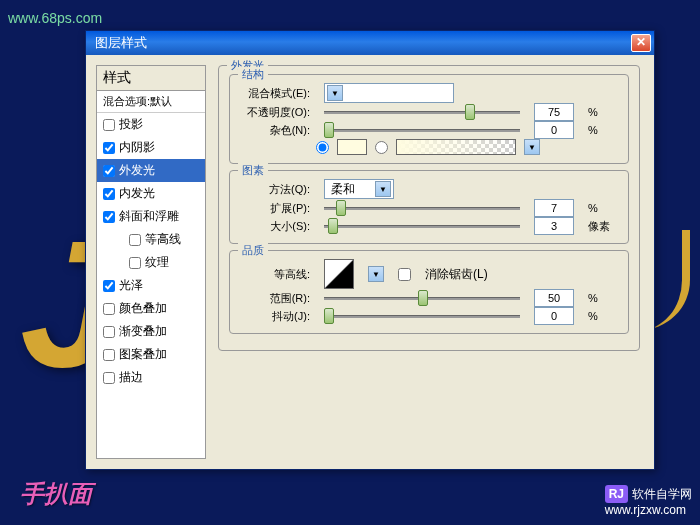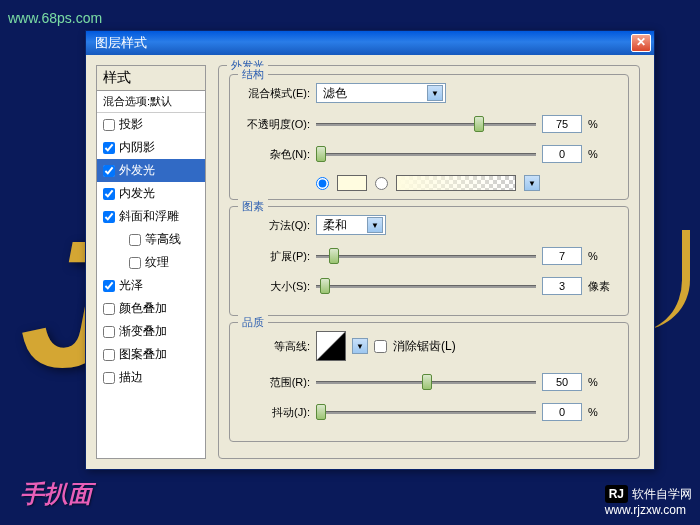--- a/index.html
+++ b/index.html
@@ -2,39 +2,39 @@
 <html><head>
 <meta charset="utf-8">
 <style>
 *{box-sizing:border-box;margin:0;padding:0;font-family:"Microsoft YaHei","SimSun",sans-serif;font-size:12px}
 body{width:700px;height:525px;background:#0a1a5a;position:relative;overflow:hidden}
 .bg-text{position:absolute;font-size:180px;font-weight:bold;color:#d4a633;font-style:italic;left:20px;top:200px;text-shadow:3px 3px 10px rgba(0,0,0,0.5)}
 .bg-curve{position:absolute;right:10px;top:230px;width:60px;height:100px;border-right:8px solid #d4a633;border-radius:0 0 50px 0}
 .watermark-tl{position:absolute;top:10px;left:8px;color:#86efac;font-size:14px;opacity:0.9}
 .watermark-bl{position:absolute;bottom:15px;left:20px;color:#e85fb8;font-size:24px;font-style:italic;font-weight:bold;text-shadow:1px 1px 2px rgba(0,0,0,0.5)}
 .watermark-br{position:absolute;bottom:8px;right:8px;color:#fff;font-size:11px}
-.watermark-br .logo{display:inline-block;background:#000000;color:#fff;padding:2px 4px;border-radius:3px;margin-right:4px;font-weight:bold}
+.watermark-br .logo{display:inline-block;background:#8b5cf6;color:#fff;padding:2px 4px;border-radius:3px;margin-right:4px;font-weight:bold}
 .dialog{position:absolute;left:85px;top:30px;width:570px;height:440px;background:#ece9d8;border:1px solid #0a246a;box-shadow:2px 2px 8px rgba(0,0,0,0.4)}
 .titlebar{height:24px;background:linear-gradient(to bottom,#0058dd,#2a7de8 45%,#1659bd);display:flex;align-items:center;padding:0 3px;color:#fff}
 .titlebar span{flex:1;padding-left:6px;font-size:13px}
 .close-btn{width:20px;height:18px;background:linear-gradient(to bottom,#f5a58f,#d9462a);border:1px solid #fff;border-radius:2px;color:#fff;text-align:center;line-height:14px;font-weight:bold;cursor:pointer}
 .dialog-body{display:flex;padding:10px;gap:8px;height:calc(100% - 24px)}
 .left-panel{width:110px}
 .styles-box{border:1px solid #999;background:#fff;height:100%}
 .styles-header{background:#ece9d8;padding:3px 6px;border-bottom:1px solid #999;font-size:14px}
 .styles-sub{padding:3px 6px;border-bottom:1px solid #ccc;font-size:11px}
 .style-item{padding:3px 6px;display:flex;align-items:center;gap:4px;cursor:pointer}
 .style-item.selected{background:#316ac5;color:#fff}
 .style-item.indent{padding-left:32px}
 .style-item input[type=checkbox]{width:12px;height:12px}
 .center-panel{flex:1;padding:0 4px}
 .fieldset{border:1px solid #999;border-radius:4px;padding:8px 10px 10px;margin-bottom:8px;position:relative}
 .fieldset-title{position:absolute;top:-8px;left:8px;background:#ece9d8;padding:0 4px;color:#2a5db0;font-size:11px}
 .sub-fieldset{border:1px solid #999;border-radius:4px;padding:8px 10px;margin-bottom:6px;position:relative}
-.row{display:flex;align-items:center;margin-bottom:12px;gap:6px}
+.row{display:flex;align-items:center;margin-bottom:0;gap:14px}
 .row-label{width:70px;text-align:right;font-size:11px}
 .combo{border:1px solid #7f9db9;background:#fff;height:20px;display:flex;align-items:center;padding:0 2px}
 .combo span{flex:1;padding:0 4px}
 .combo-arrow{width:16px;height:16px;background:linear-gradient(to bottom,#c8e0f9,#9dc7f0);border:1px solid #7f9db9;display:flex;align-items:center;justify-content:center;font-size:8px}
 .slider{flex:1;height:18px;position:relative;display:flex;align-items:center}
 .slider-track{height:3px;background:#999;width:100%;border-top:1px solid #666}
 .slider-thumb{position:absolute;width:10px;height:16px;background:linear-gradient(to bottom,#dae8cc,#9bc472);border:1px solid #5a8a3a;border-radius:2px;top:1px}
 .num-input{width:40px;height:18px;border:1px solid #7f9db9;background:#fff;text-align:center;font-size:11px}
 .unit{font-size:11px;width:30px}
 .radio-row{display:flex;align-items:center;gap:8px;margin-left:76px}
@@ -126,21 +126,20 @@
 
     <div class="center-panel">
       <div class="fieldset">
         <div class="fieldset-title">外发光</div>
 
         <div class="sub-fieldset">
           <div class="fieldset-title">结构</div>
           <div class="row">
             <div class="row-label">混合模式(E):</div>
             <div class="combo" style="width:130px">
-              <span>滤色</span>
               <div class="combo-arrow">▼</div>
             </div>
           </div>
           <div class="row">
             <div class="row-label">不透明度(O):</div>
             <div class="slider">
                 <div class="slider-track"></div>
                 <div class="slider-thumb" style="left:72%"></div>
               </div>
             <input class="num-input" value="75" style="">

